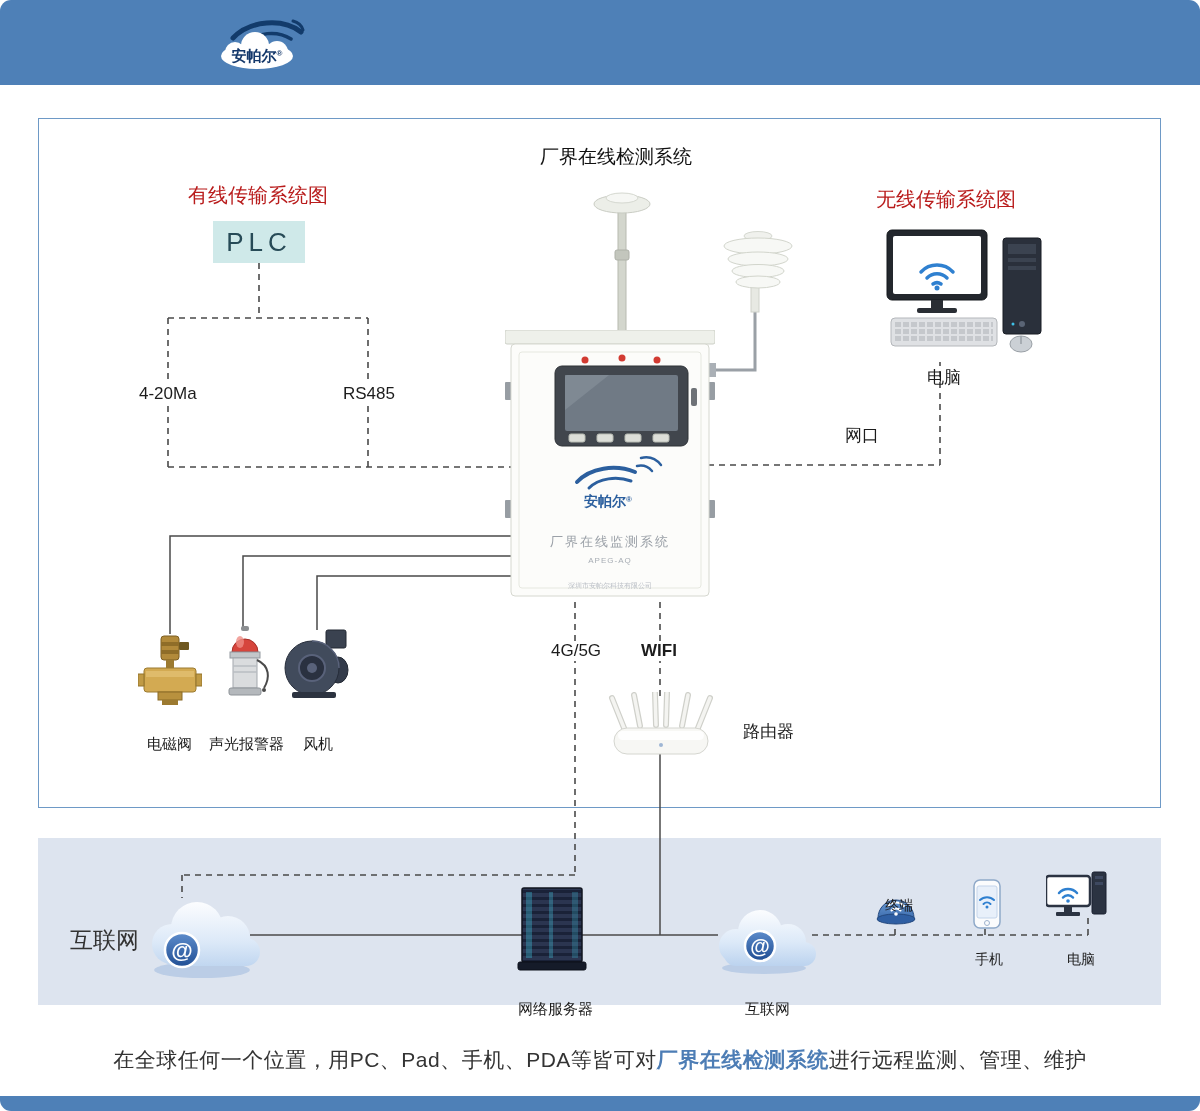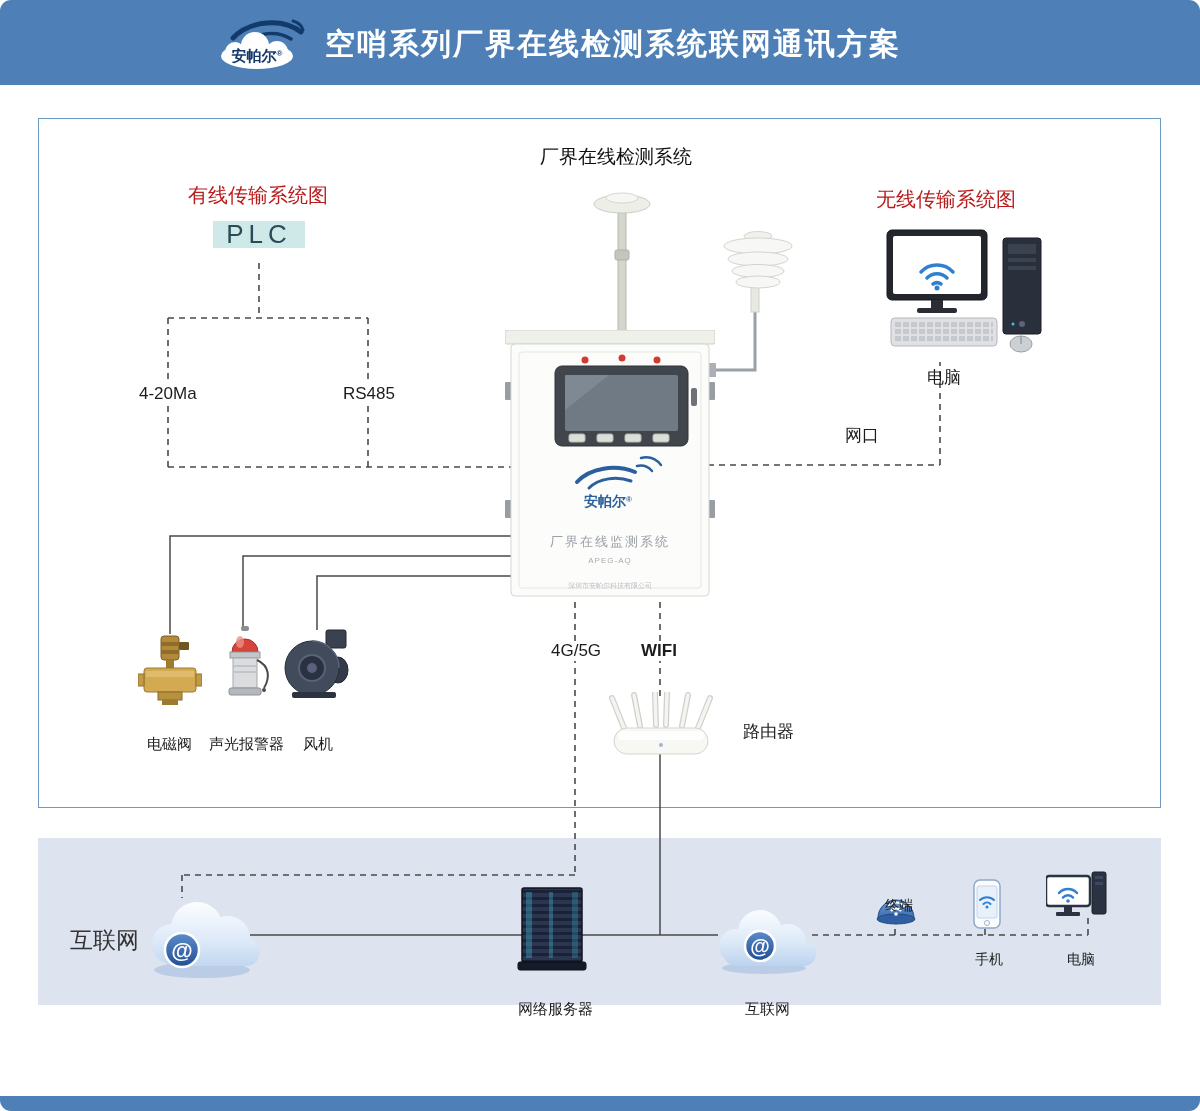--- a/index.html
+++ b/index.html
@@ -12,21 +12,21 @@
   .frame { position:absolute; left:38px; top:118px; width:1123px; height:690px; border:1px solid #6e99c6; background:#ffffff; z-index:0; }
   .band { position:absolute; left:38px; top:838px; width:1123px; height:167px; background:#dde4ef; z-index:0; }
   .lines { position:absolute; left:0; top:0; z-index:1; pointer-events:none; }
   .dev { position:absolute; z-index:2; }
   .lbl { position:absolute; z-index:3; font-size:17px; color:#1c1c1c; background:#ffffff; padding:0 3px; white-space:nowrap; }
   .lbl.noBg { background:transparent; }
   .lbl.small { font-size:15px;margin-top:24px; }
   .lbl.tiny { font-size:14px; }
   .section-lbl { position:absolute; z-index:3; font-size:20px; color:#b91c1c; white-space:nowrap; }
   .diagram-title { position:absolute; z-index:3; font-size:19px; color:#111; white-space:nowrap; }
-  .plc-box { position:absolute; left:213px; top:221px; width:92px; height:27px; background:#cfe9e9; z-index:2;
+  .plc-box { position:absolute; left:213px; top:221px; width:92px; height:42px; background:#cfe9e9; z-index:2;
              display:flex; align-items:center; justify-content:center;
              font-size:26px; letter-spacing:5px; color:#274b57; }
   .internet-big { position:absolute; left:70px; top:925px; z-index:3; font-size:23px; color:#333; }
   .footer-text { position:absolute; left:0; top:1046px; width:1200px; text-align:center; z-index:3; font-size:21px; color:#333; letter-spacing:0.5px; }
   .footer-text .hl { color:#4d7db5; font-weight:bold; }
   .footer-bar { position:absolute; left:0; top:1096px; width:1200px; height:15px; background:#4e80b7; z-index:4; }
 </style>
 </head>
 <body>
 
@@ -36,21 +36,20 @@
     <svg class="logo-svg" width="105" height="62" viewBox="0 0 105 62">
       <path d="M 28 27 C 45 9, 78 7, 96 21" stroke="#123b6b" stroke-width="5" fill="none" stroke-linecap="round"></path>
       <path d="M 40 33 C 52 21, 72 19, 86 28" stroke="#123b6b" stroke-width="3.5" fill="none" stroke-linecap="round"></path>
       <path d="M 88 10 q 8 2 10 9" stroke="#123b6b" stroke-width="3" fill="none" stroke-linecap="round"></path>
       <circle cx="30" cy="41" r="10" fill="#ffffff"></circle>
       <circle cx="50" cy="35" r="14" fill="#ffffff"></circle>
       <circle cx="72" cy="41" r="11" fill="#ffffff"></circle>
       <ellipse cx="52" cy="45" rx="36" ry="13" fill="#ffffff"></ellipse>
       <text x="52" y="50" text-anchor="middle" font-size="15" font-weight="bold" fill="#14386b"><tspan>安帕尔</tspan><tspan font-size="8" dy="-5">®</tspan></text>
     </svg>
-    <div class="page-title">空哨系列厂界在线检测系统联网通讯方案</div>
   </div>
 
   <div class="frame"></div>
   <div class="band"></div>
 
   <svg class="lines" width="1200" height="1111" viewBox="0 0 1200 1111">
     <g stroke="#4a4a4a" stroke-width="1.6" fill="none" stroke-dasharray="6 5">
       <path d="M259 263 L259 318"></path>
       <path d="M168 318 L368 318"></path>
       <path d="M168 318 L168 467"></path>
@@ -335,15 +334,16 @@
     <rect x="10" y="42" width="24" height="4" rx="1" fill="#2b3342"></rect>
   </svg>
 
   <div class="internet-big">互联网</div>
   <div class="lbl small noBg" style="left:515px; top:976px;">网络服务器</div>
   <div class="lbl small noBg" style="left:742px; top:976px;">互联网</div>
   <div class="lbl tiny noBg" style="left:882px; top:897px;">终端</div>
   <div class="lbl tiny noBg" style="left:972px; top:951px;">手机</div>
   <div class="lbl tiny noBg" style="left:1064px; top:951px;">电脑</div>
 
+  <div class="footer-text"><span>在全球任何一个位置，用PC、Pad、手机、PDA等皆可对</span><span class="hl">厂界在线检测系统</span><span>进行远程监测、管理、维护</span></div>
 
   <div class="footer-bar"></div>
 </div>
 
 </body></html>

